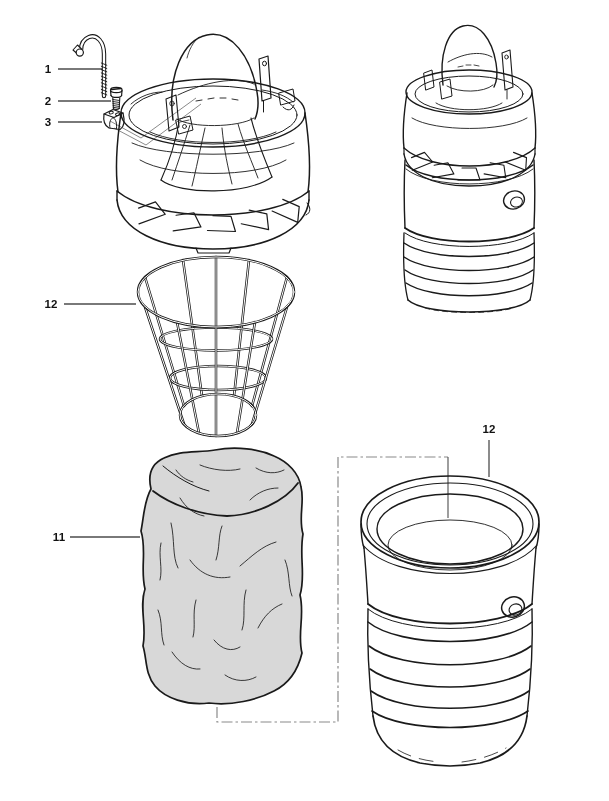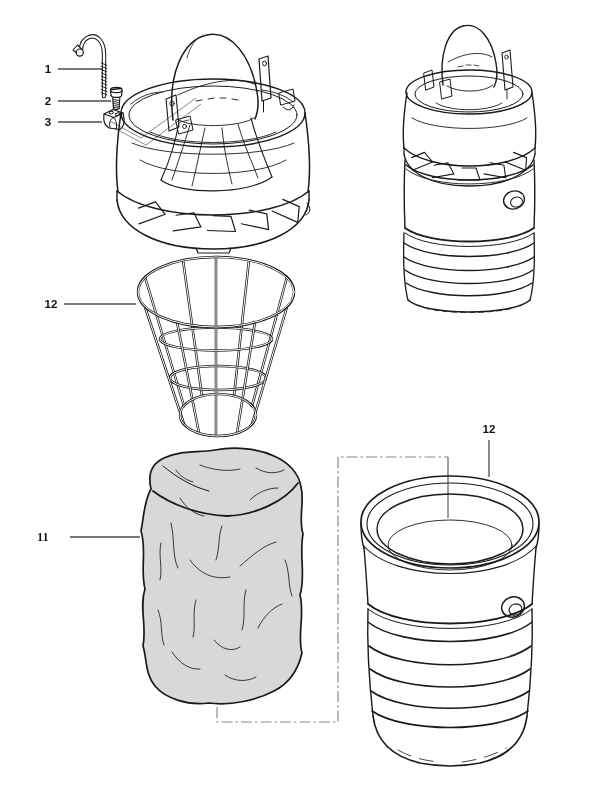--- a/index.html
+++ b/index.html
@@ -307,16 +307,16 @@
     <path class="ink" stroke-width="1.7" d="M373,716 C376,740 390,756 420,763 C440,767 460,767 480,763 C510,756 524,740 527,716"></path>
     <path class="ink" stroke-width=".8" stroke-dasharray="14 9" d="M398,750 C410,757 425,761 440,762"></path>
     <path class="ink" stroke-width=".8" stroke-dasharray="14 9" d="M462,762 C478,760 494,755 506,748"></path>
   </g>
 </svg>
 
 <span class="callout" style="left:40px;top:63px;width:16px;">1</span>
 <span class="callout" style="left:40px;top:95px;width:16px;">2</span>
 <span class="callout" style="left:40px;top:116px;width:16px;">3</span>
 <span class="callout" style="left:40px;top:298px;width:22px;">12</span>
-<span class="callout" style="left:32px;top:531px;width:22px;font-family:Liberation Serif, serif;">11</span>
+<span class="callout" style="left:48px;top:531px;width:22px;">11</span>
 <span class="callout" style="left:478px;top:423px;width:22px;">12</span>
 
 </div>
 
 </body></html>

